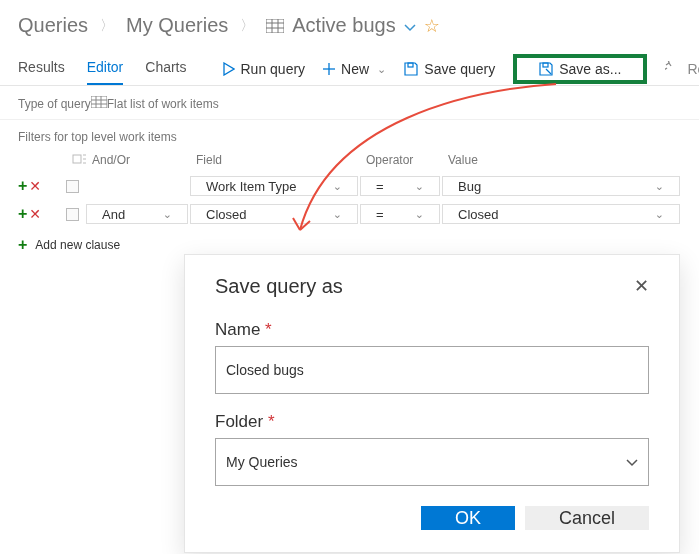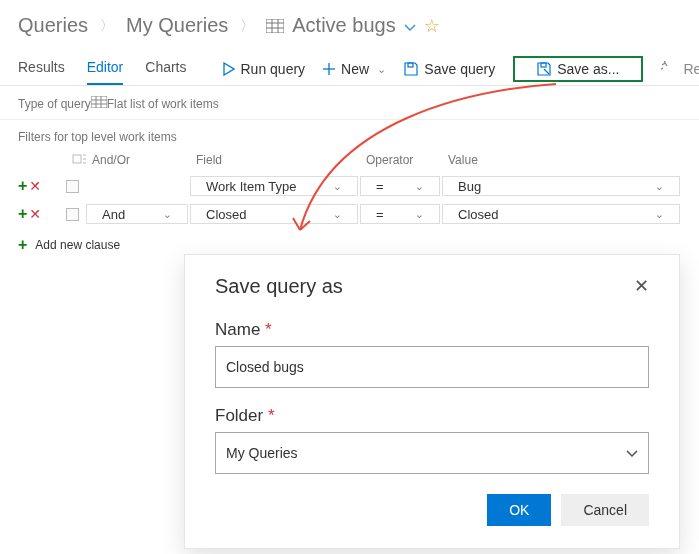--- a/index.html
+++ b/index.html
@@ -46,21 +46,21 @@
     color: #555;
     border-bottom: 2px solid transparent;
     cursor: pointer;
   }
   .tab.active { color: #0078d4; border-bottom-color: #0078d4; }
   .divider { width: 1px; height: 22px; background: #ddd; margin: 0 18px; }
   .toolbar { display: flex; align-items: center; gap: 18px; flex: 1; white-space: nowrap; }
   .tbtn { display: flex; align-items: center; gap: 6px; color: #333; cursor: pointer; }
   .tbtn .ico { color: #0078d4; display: flex; }
   .tbtn .sub-chev { color: #888; font-size: 11px; margin-left: 2px;}
-  .saveas-wrap { border: 2px solid #15803d; padding: 3px 22px; }
+  .saveas-wrap { border: 4px solid #15803d; padding: 3px 22px; }
   .undo { color: #888; }
   
   
   .typerow {
     padding: 10px 18px 8px;
     font-size: 12px;
     color: #767676;
     display: flex;
     align-items: center;
     gap: 0;
@@ -108,26 +108,26 @@
     box-shadow: 0 8px 24px rgba(0,0,0,.12);
     padding: 20px 30px 22px;
   }
   .dlg-title-row { display: flex; justify-content: space-between; align-items: flex-start; margin-bottom: 22px;}
   .dlg-title { font-size: 20px; font-weight: 300; color: #333; }
   .dlg-close { color: #555; cursor: pointer; font-size: 18px; }
   .field { margin-bottom: 18px; }
   .flabel { font-size: 17px; color: #333; margin-bottom: 6px; display:block;}
   .req { color: #d13438; }
   .tinput {
-    width: 100%; height: 42px; border: 1px solid #a6a6a6;
+    width: 100%; height: 48px; border: 1px solid #a6a6a6;
     padding: 0 10px; font-size: 14px; color: #333;
   }
   .dsel { display: flex; justify-content: space-between; align-items: center; }
   .dlg-buttons { display: flex; justify-content: flex-end; gap: 10px; margin-top: 20px;}
-  .btn { height: 32px; padding: 0 22px; font-size: 14px; border: none; cursor: pointer; }
+  .btn { height: 24px; padding: 0 34px; font-size: 18px; border: none; cursor: pointer; }
   .btn.primary { background: #0078d4; color: #fff; }
   .btn.secondary { background: #eeeeee; color: #333; }
 </style>
 </head>
 <body>
 
 <div class="breadcrumb">
   <span class="crumb">Queries</span>
   <span class="chev">〉</span>
   <span class="crumb">My Queries</span>

